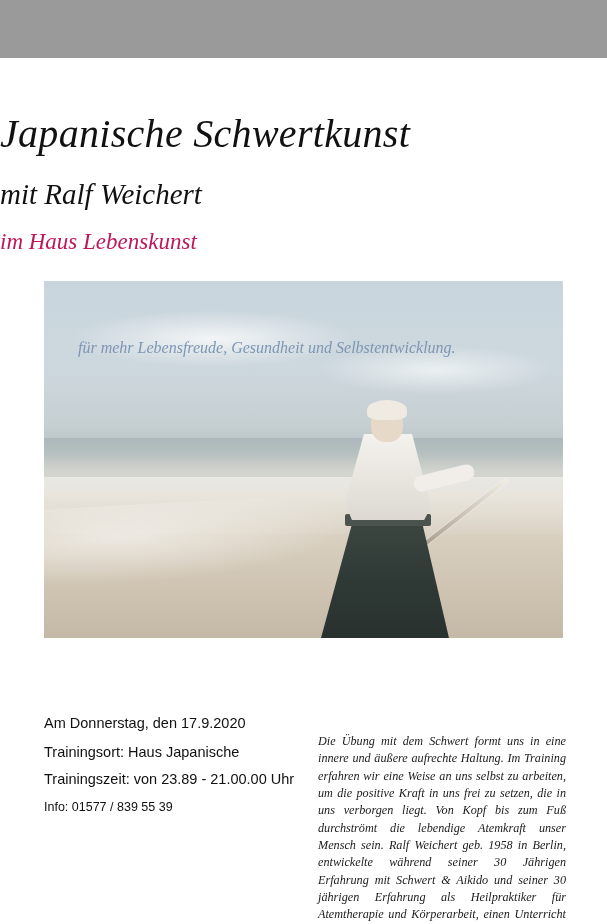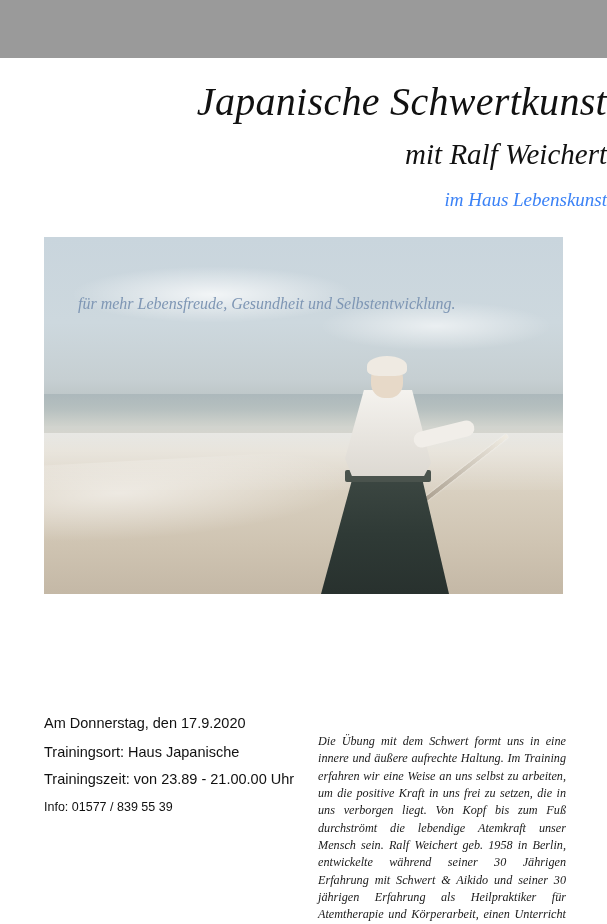--- a/index.html
+++ b/index.html
@@ -19,43 +19,43 @@
     height: 58px;
     background: #9a9a9a;
   }
   .page {
     position: relative;
     width: 607px;
     height: 866px;
     background: #ffffff;
   }
   .title-block {
-    text-align: right;
-    padding-top: 22px;
+    text-align: left;
+    padding-top: 54px;
   }
   .main-title {
     font-family: "Liberation Serif", serif;
     font-style: italic;
     font-size: 40px;
     color: #111111;
     letter-spacing: 0.3px;
     line-height: 1.1;
   }
   .sub-title {
     font-family: "Liberation Serif", serif;
     font-style: italic;
     font-size: 29px;
     color: #111111;
-    margin-top: 14px;
+    margin-top: 22px;
   }
   .sub-sub-title {
     font-family: "Liberation Serif", serif;
     font-style: italic;
-    font-size: 19px;
-    color: #3b82f6;
+    font-size: 23px;
+    color: #be185d;
     margin-top: 18px;
   }
 
   
   .photo-wrap {
     position: relative;
     margin: 26px 44px 0 44px;
     height: 357px;
     overflow: hidden;
   }

